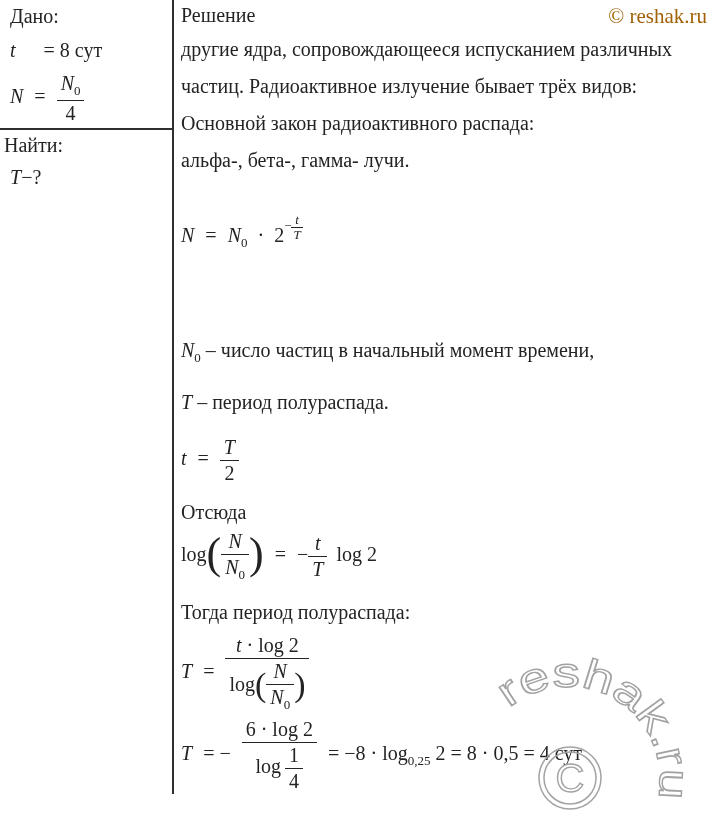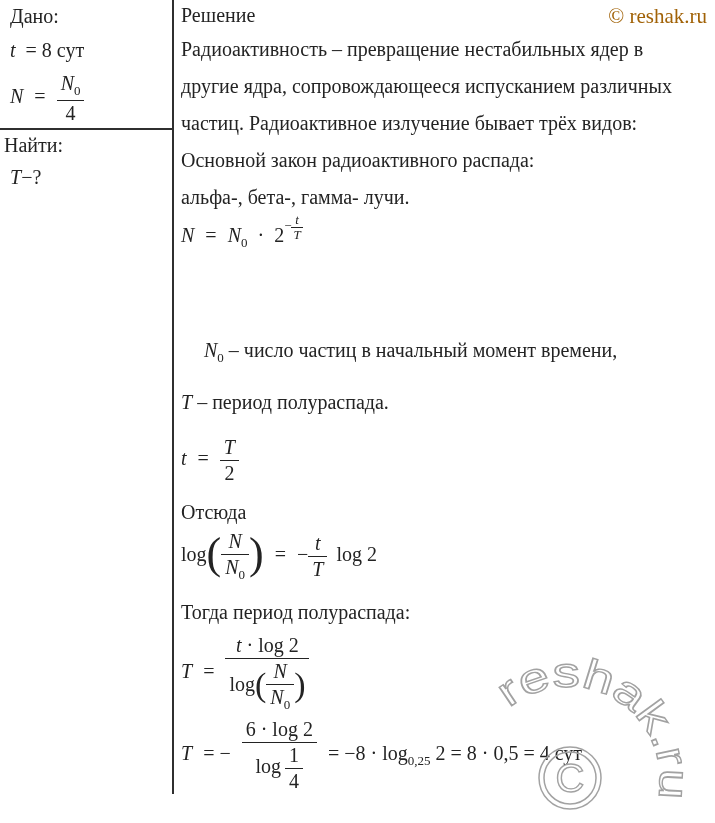--- a/index.html
+++ b/index.html
@@ -45,55 +45,54 @@
 <div class="page">
 
   <div class="abs vline" style="left:172px; top:0; height:794px;"></div>
   <div class="abs hline" style="left:0; top:128px; width:173px;"></div>
 
   <div class="abs copyright">© reshak.ru</div>
 
   <div class="abs" style="left:10px; top:5px;">Дано:</div>
   <div class="abs" style="left:10px; top:39px;">
     <span class="it">t</span>
-    <span class="eq" style="margin:0 0 0 5px;">= 8 сут</span>
+    <span class="eq" style="margin:0 0 0 23px;">= 8 сут</span>
   </div>
   <div class="abs" style="left:10px; top:72px;">
     <span class="it">N</span>
     <span class="eq">=</span>
     <span class="frac">
       <span class="fnum"><span class="it">N</span><span class="sub">0</span></span>
       <span class="fden">4</span>
     </span>
   </div>
 
   <div class="abs" style="left:4px; top:134px;">Найти:</div>
   <div class="abs" style="left:10px; top:166px;">
     <span class="it">T</span><span>−?</span>
   </div>
 
   <div class="abs rtext" style="top:4px;">Решение</div>
 
   <div class="abs rcol" style="top:31px;">
-    <div>Радиоактивность – превращение нестабильных ядер в</div>
     <div>другие ядра, сопровождающееся испусканием различных</div>
     <div>частиц. Радиоактивное излучение бывает трёх видов:</div>
     <div>Основной закон радиоактивного распада:</div>
     <div>альфа-, бета-, гамма- лучи.</div>
   </div>
 
   <div class="abs formula" style="top:224px;">
     <span class="it">N</span>
     <span class="eq">=</span>
     <span class="it">N</span><span class="sub">0</span>
     <span class="dot">·</span>
     <span>2</span><span class="exp"><span>−</span><span class="frac"><span class="fnum it">t</span><span class="fden it">T</span></span></span>
   </div>
 
-  <div class="abs rtext" style="top:339px;margin-left:23px;">
+  <div class="abs rtext" style="top:339px;">
     <span class="it">N</span><span class="sub">0</span><span> – число частиц в начальный момент времени,</span>
   </div>
   <div class="abs rtext" style="top:391px;">
     <span class="it">T</span><span> – период полураспада.</span>
   </div>
 
   <div class="abs formula" style="top:436px;">
     <span class="it">t</span>
     <span class="eq">=</span>
     <span class="frac">

